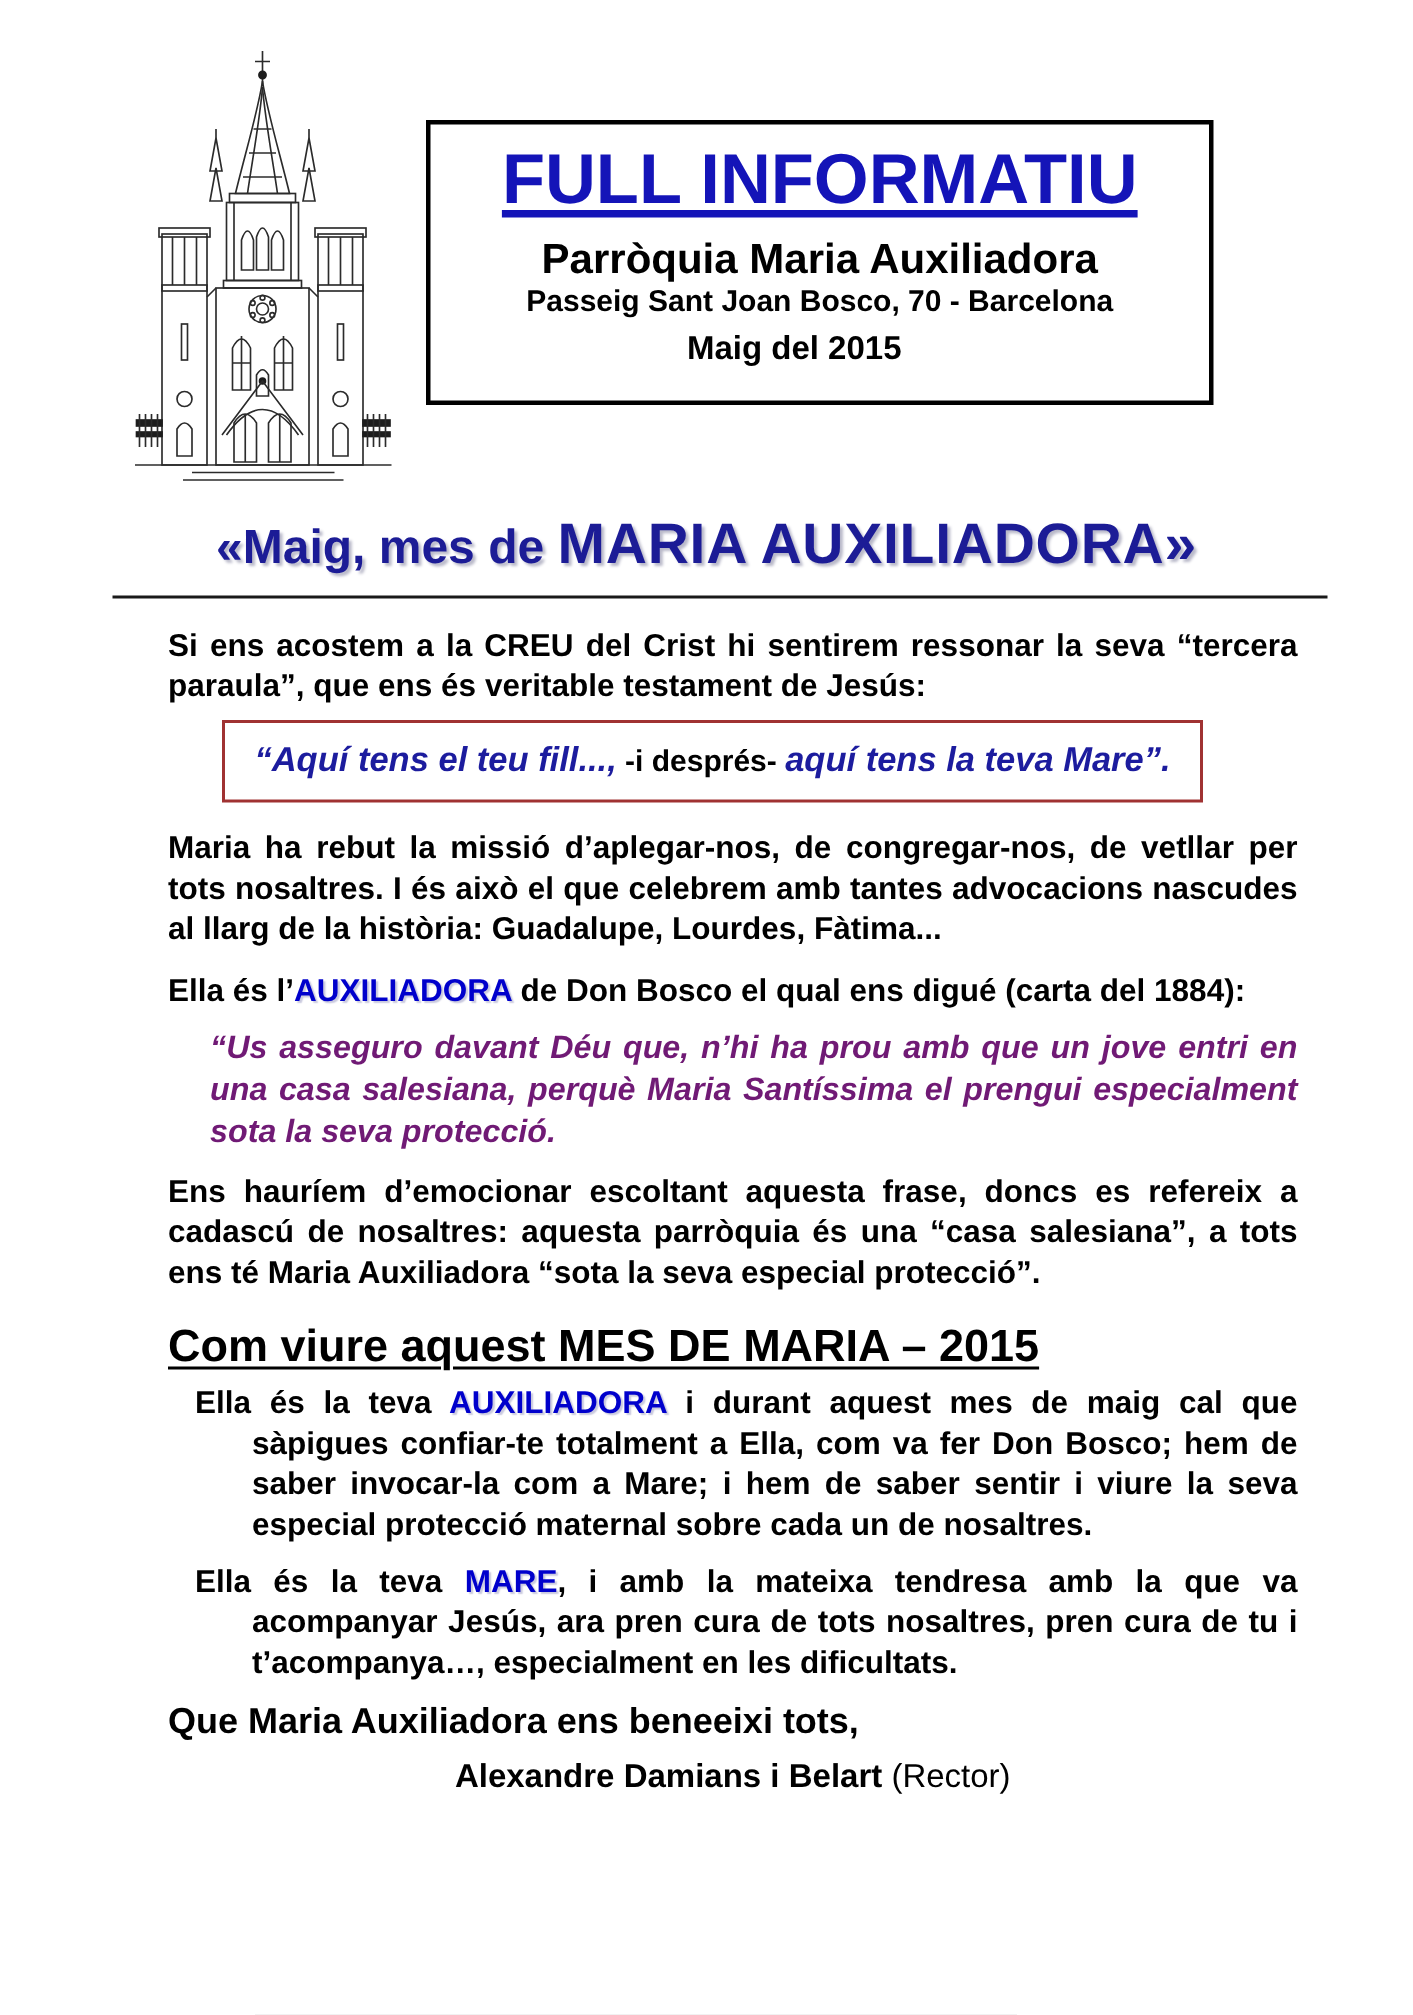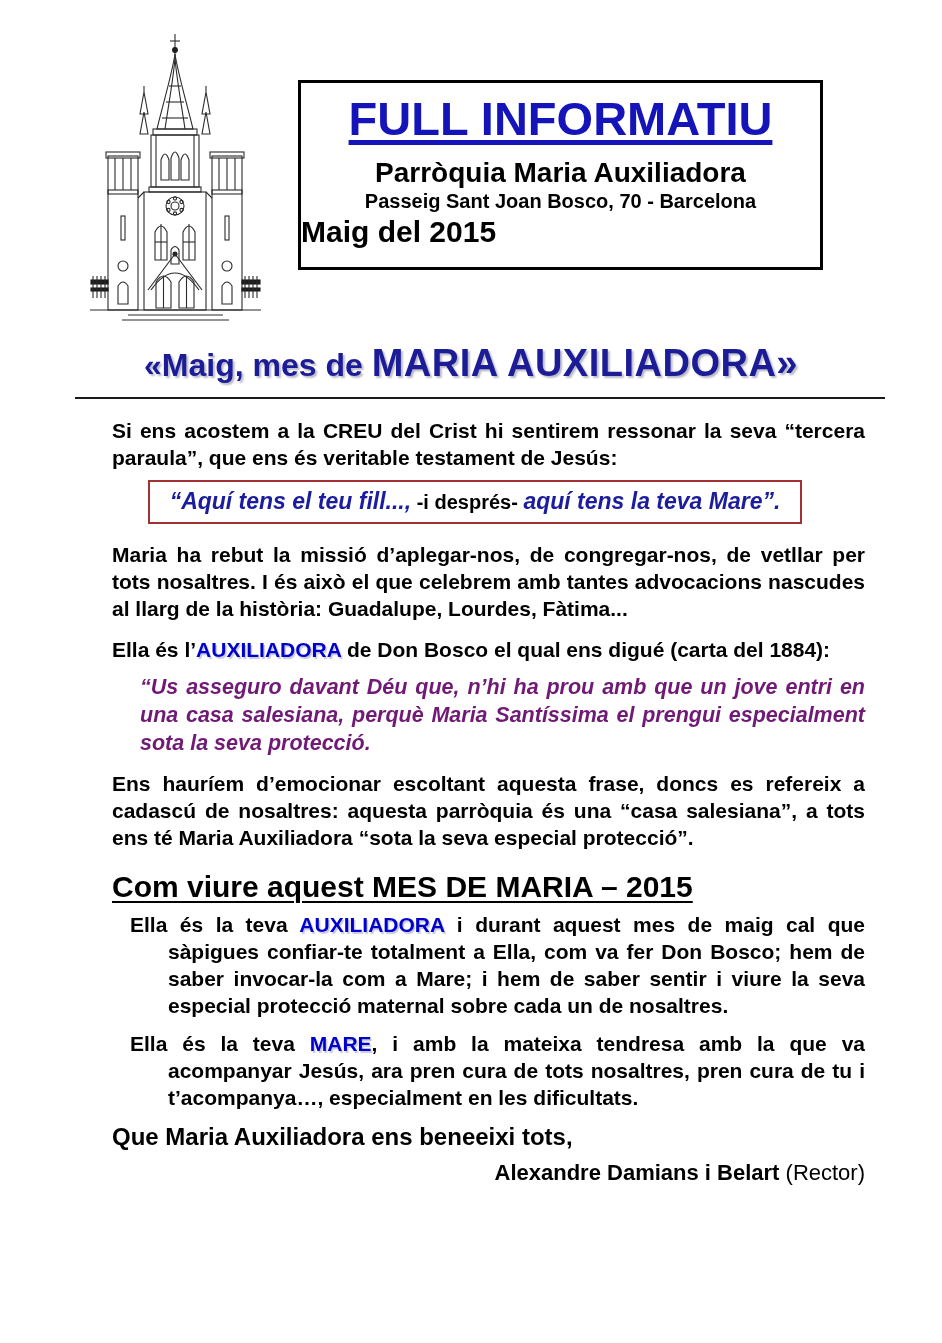--- a/index.html
+++ b/index.html
@@ -16,39 +16,39 @@
   }
 
   
   .church {
     position: absolute;
     left: 88px; top: 28px;
     width: 175px; height: 295px;
   }
   .header-box {
     position: absolute;
-    left: 298px; top: 80px;
+    left: 284px; top: 80px;
     width: 519px; height: 174px;
     border: 3px solid #000;
     text-align: center;
     padding-top: 10px;
     box-sizing: content-box;
   }
   .newsletter-title {
     font-size: 47px;
     line-height: 52px;
     color: #1414b8;
     text-decoration: underline;
     text-decoration-thickness: 5px;
     text-underline-offset: 5px;
     letter-spacing: 0px;
   }
   .parish-name  { font-size: 28px; line-height: 32px; margin-top: 12px; }
   .parish-addr  { font-size: 20px; line-height: 23px; margin-top: 1px; }
-  .issue-date   { font-size: 30px; line-height: 25px; margin-top: 6px; text-align: left; padding-right: 34px; }
+  .issue-date   { font-size: 22px; line-height: 25px; margin-top: 6px; text-align: center; padding-right: 34px; }
 
   .header-area { position: relative; height: 322px; }
 
   
   .main-heading {
     margin-top: 20px;
     text-align: center;
     color: #1c1c96;
     text-shadow: 2px 2px 2px #b9b9c9;
     white-space: nowrap;
@@ -70,21 +70,21 @@
     text-align: justify;
   }
   .content p { margin: 0; }
   .p-intro      { margin-top: 18px !important; }
   .framed-quote {
     margin: 9px 63px 0 36px;
     border: 2px solid #a03232;
     text-align: center;
     padding: 5px 8px 6px 8px;
     font-size: 23px;
-    line-height: 28px;
+    line-height: 38px;
   }
   .fq-blue { color: #1c1c9e; font-style: italic; }
   .fq-mid  { color: #000; font-size: 20px; }
   .p-maria      { margin-top: 17px !important; }
   .p-ella       { margin-top: 14px !important; }
   .don-bosco-quote {
     margin: 10px 0 0 28px !important;
     color: #701a75;
     font-style: italic;
     font-size: 21.5px;
@@ -102,21 +102,21 @@
   .list-item {
     margin-top: 11px !important;
     padding-left: 56px;
     text-indent: -38px;
   }
   .hl-blue {
     color: #0000cc;
     text-shadow: 1.5px 1.5px 1px #c9c9de;
   }
   .p-blessing { margin-top: 12px !important; font-size: 24px; }
-  .signature  { margin-top: 9px !important; text-align: right; font-size: 22px; }
+  .signature  { margin-top: 9px !important; text-align: center; font-size: 22px; }
   .sig-role   { font-weight: normal; }
 
   .church svg { width: 100%; height: 100%; }
   .church path, .church line, .church rect, .church circle, .church polyline {
     stroke: #2b2b2b; fill: none; stroke-width: 1.1;
   }
   .church .dark { fill: #1d1d1d; stroke: #1d1d1d; }
 </style>
 </head>
 <body>

